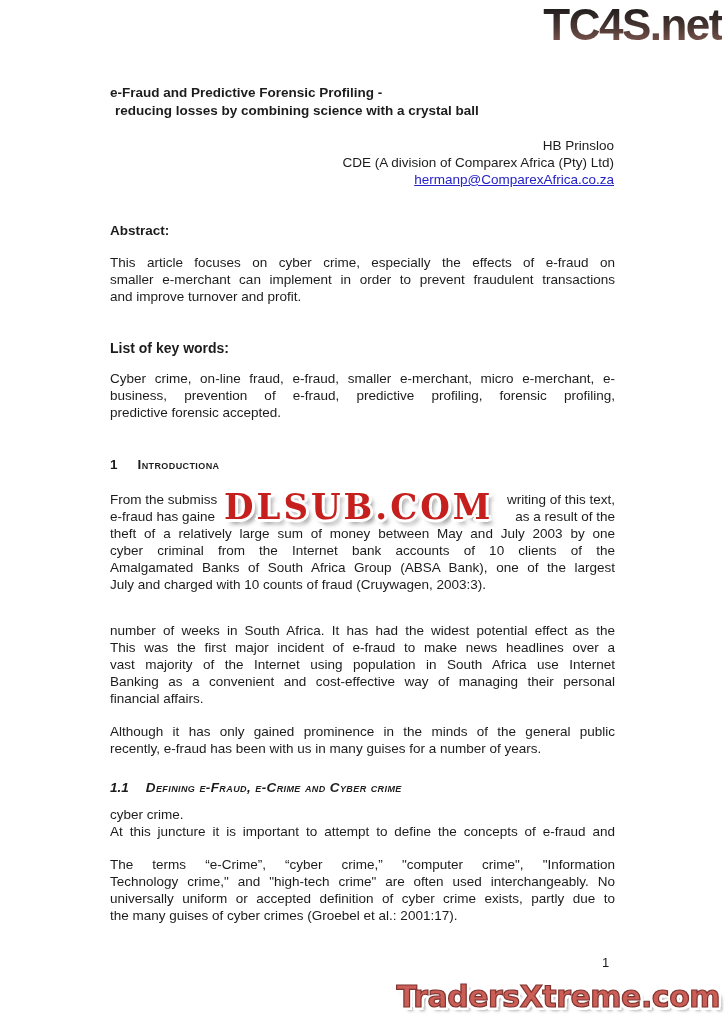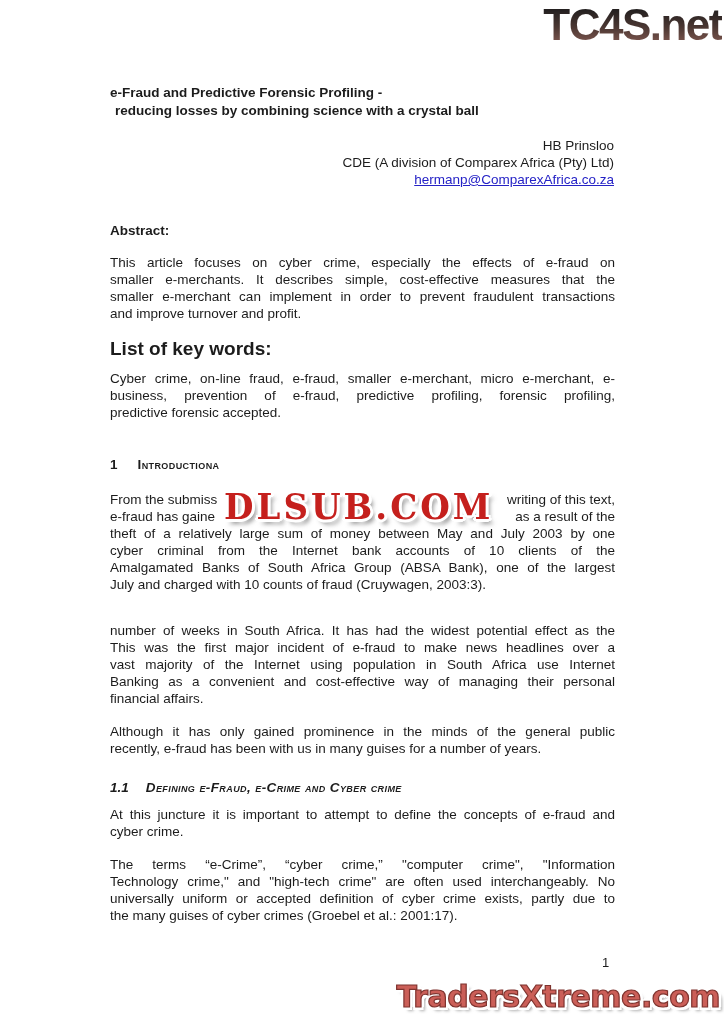--- a/index.html
+++ b/index.html
@@ -12,21 +12,21 @@
   .j{text-align:justify;text-align-last:justify;}
   .split{display:flex;justify-content:space-between;}
   .bold{font-weight:bold;}
   .title-block{top:84px;left:110px;width:512px;font-weight:bold;}
   .title-block .line{line-height:17.5px;height:17.5px;}
   .title-indent{padding-left:5px;}
   .author-block{top:137px;right:110px;text-align:right;}
   .email-link{color:#2522c6;text-decoration:underline;cursor:pointer;}
   .h-abstract{top:222px;left:110px;font-size:13.5px;text-align:center;}
   .p-abstract{top:254px;left:110px;width:505px;}
-  .h-keywords{top:340px;left:110px;font-size:19px;}
+  .h-keywords{top:340px;left:110px;font-size:14px;}
   .p-keywords{top:370px;left:110px;width:505px;}
   .sec-head{display:flex;font-weight:bold;font-size:13.5px;line-height:17px;}
   .sec-head .num{flex:0 0 auto;}
   .sec-head .sc{font-variant:small-caps;letter-spacing:0.4px;}
   .h-sec1{top:456px;left:110px;}
   .h-sec1 .sc{margin-left:20px;}
   .h-sec11{top:779px;left:110px;font-style:italic;}
   .h-sec11 .sc{margin-left:17px;}
   .p-intro1{top:491px;left:110px;width:505px;}
   .p-intro2{top:622px;left:110px;width:505px;}
@@ -78,21 +78,20 @@
 
   <div class="abs author-block">
     <div class="line">HB Prinsloo</div>
     <div class="line">CDE (A division of Comparex Africa (Pty) Ltd)</div>
     <div class="line"><a class="email-link">hermanp@ComparexAfrica.co.za</a></div>
   </div>
 
   <div class="abs h-abstract bold line">Abstract:</div>
   <div class="abs p-abstract">
     <div class="line j">This article focuses on cyber crime, especially the effects of e-fraud on</div>
-    <div class="line j">smaller e-merchants.  It describes simple, cost-effective measures that the</div>
     <div class="line j">smaller e-merchant can implement in order to prevent fraudulent transactions</div>
     <div class="line">and improve turnover and profit.</div>
   </div>
 
   <div class="abs h-keywords bold line">List of key words:</div>
   <div class="abs p-keywords">
     <div class="line j">Cyber crime, on-line fraud, e-fraud, smaller e-merchant, micro e-merchant, e-</div>
     <div class="line j">business, prevention of e-fraud, predictive profiling, forensic profiling,</div>
     <div class="line">predictive forensic accepted.</div>
   </div>
@@ -131,22 +130,22 @@
     <div class="line j">Although it has only gained prominence in the minds of the general public</div>
     <div class="line">recently, e-fraud has been with us in many guises for a number of years.</div>
   </div>
 
   <div class="abs sec-head h-sec11">
     <span class="num">1.1</span>
     <span class="sc">Defining e-Fraud, e-Crime and Cyber crime</span>
   </div>
 
   <div class="abs p-def1">
+    <div class="line">cyber crime.</div>
     <div class="line j">At this juncture it is important to attempt to define the concepts of e-fraud and</div>
-    <div class="line">cyber crime.</div>
   </div>
 
   <div class="abs p-def2">
     <div class="line j">The terms “e-Crime”, “cyber crime,” "computer crime", "Information</div>
     <div class="line j">Technology crime," and "high-tech crime" are often used interchangeably.  No</div>
     <div class="line j">universally uniform or accepted definition of cyber crime exists, partly due to</div>
     <div class="line">the many guises of cyber crimes (Groebel et al.: 2001:17).</div>
   </div>
 
   <div class="abs page-number">1</div>

